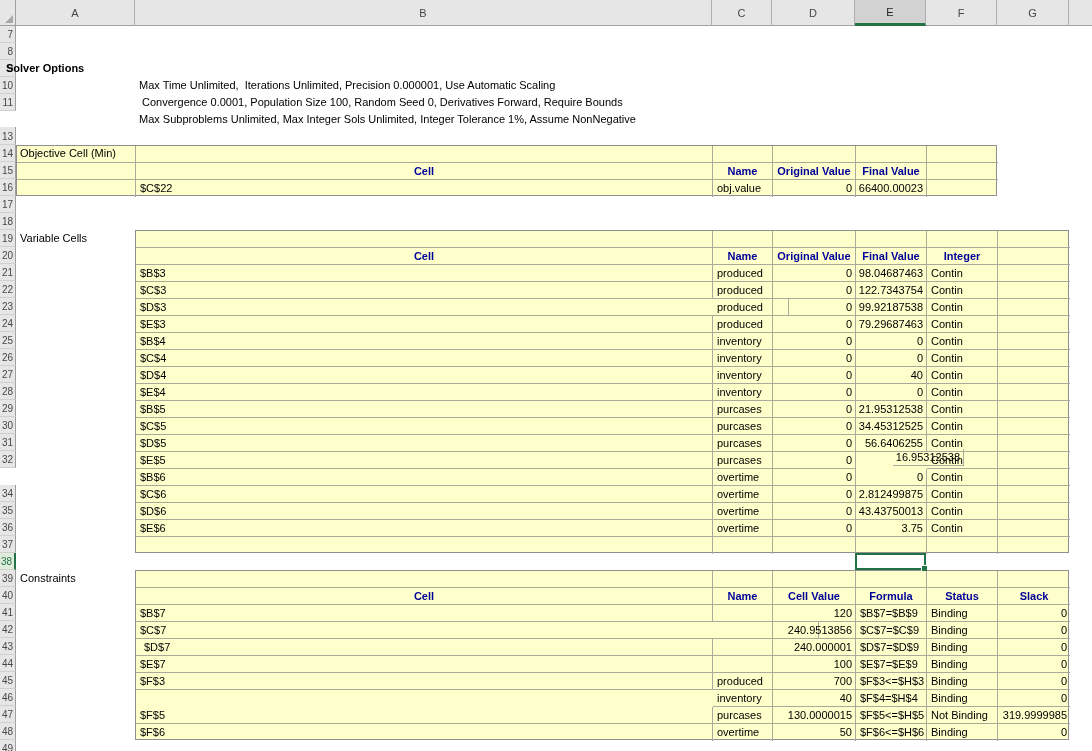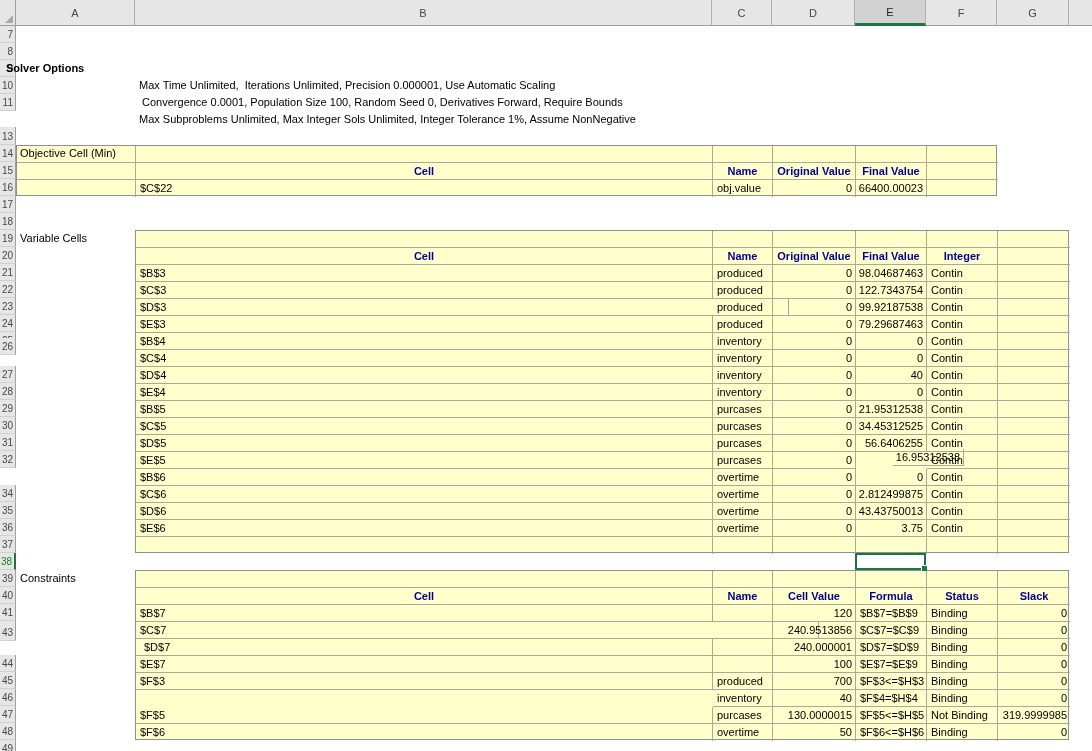--- a/index.html
+++ b/index.html
@@ -95,38 +95,38 @@
     <div class="rowh" style="top: 179px;">16</div>
     <div class="rowh" style="top: 196px;">17</div>
     <div class="rowh" style="top: 213px;">18</div>
     <div class="rowh" style="top: 230px;">19</div>
     <div class="rowh" style="top: 247px;">20</div>
     <div class="rowh" style="top: 264px;">21</div>
     <div class="rowh" style="top: 281px;">22</div>
     <div class="rowh" style="top: 298px;">23</div>
     <div class="rowh" style="top: 315px;">24</div>
     <div class="rowh" style="top: 332px;">25</div>
-    <div class="rowh" style="top: 338px; text-align: center;">26</div>
+    <div class="rowh" style="top: 349px; text-align: center;">26</div>
     <div class="rowh" style="top: 366px;">27</div>
     <div class="rowh" style="top: 383px;">28</div>
     <div class="rowh" style="top: 400px;">29</div>
     <div class="rowh" style="top: 417px;">30</div>
     <div class="rowh" style="top: 434px;">31</div>
     <div class="rowh" style="top: 451px;">32</div>
     <div class="rowh" style="top: 488px; font-weight: bold;">33</div>
     <div class="rowh" style="top: 485px;">34</div>
     <div class="rowh" style="top: 502px;">35</div>
     <div class="rowh" style="top: 519px;">36</div>
     <div class="rowh" style="top: 536px;">37</div>
     <div class="rowh sel" style="top: 553px;">38</div>
     <div class="rowh" style="top: 570px;">39</div>
     <div class="rowh" style="top: 587px;">40</div>
     <div class="rowh" style="top: 604px;">41</div>
     <div class="rowh" style="top: 621px;">42</div>
-    <div class="rowh" style="top: 624px;">43</div>
+    <div class="rowh" style="top: 638px;">43</div>
     <div class="rowh" style="top: 655px;">44</div>
     <div class="rowh" style="top: 672px;">45</div>
     <div class="rowh" style="top: 689px;">46</div>
     <div class="rowh" style="top: 706px;">47</div>
     <div class="rowh" style="top: 723px;">48</div>
     <div class="rowh" style="top: 740px;">49</div>
     <div class="tblock" style="left: 16px; top: 145px; width: 981px; height: 51px;">
       <div class="tcell bR bB" style="left: 0px; top: 0px; width: 119px;"></div>
       <div class="tcell bR bB" style="left: 119px; top: 0px; width: 577px;"></div>
       <div class="tcell bR bB" style="left: 696px; top: 0px; width: 60px;"></div>

